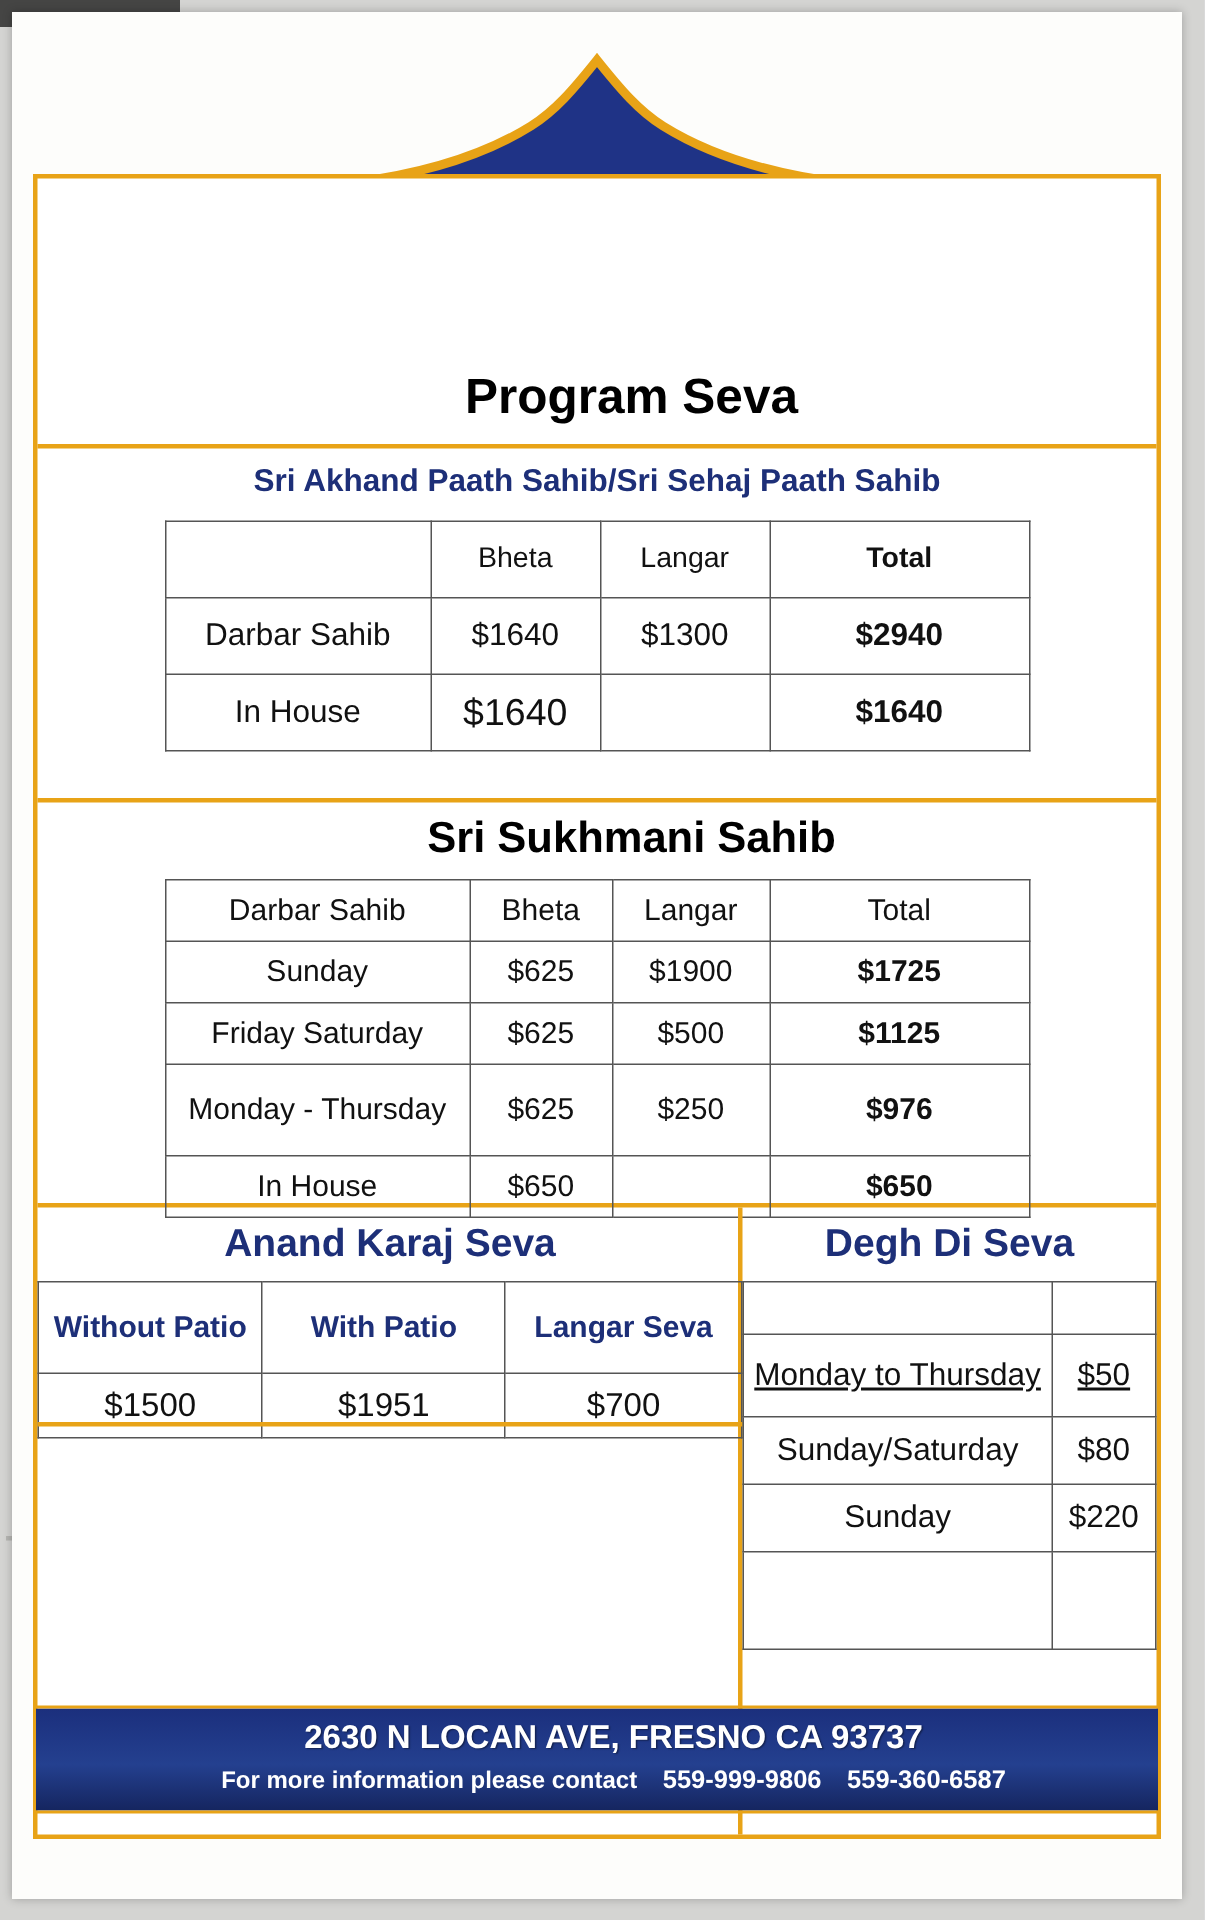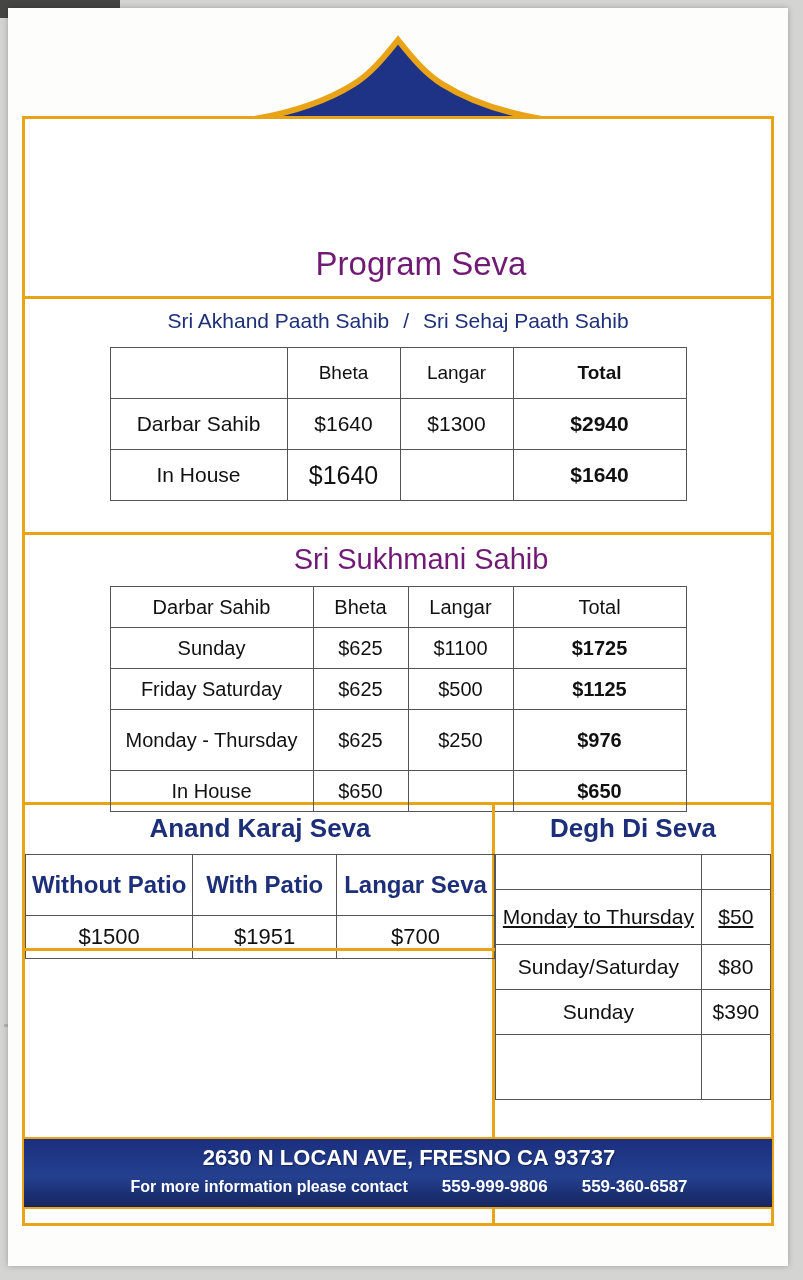--- a/index.html
+++ b/index.html
@@ -78,39 +78,39 @@
   
   .sec {
     position: absolute;
     left: 0;
     width: 746px;
     border-bottom: 3px solid #e8a317;
     box-sizing: border-box;
   }
   .sec-title {
     text-align: center;
-    color: #701a75;
-    font-weight: normal;
+    color: #000000;
+    font-weight: bold;
     margin-left: 46px;
   }
 
   
   #sec-program { top: 118px; height: 62px; }
   #sec-program .sec-title { font-size: 33px; padding-top: 8px; }
 
   
   #sec-akhand { top: 180px; height: 236px; }
   .akhand-head {
     display: flex;
     justify-content: center;
     align-items: baseline;
-    gap: 14px;
+    gap: 0;
     padding-top: 10px;
     font-size: 21px;
-    font-weight: normal;
+    font-weight: bold;
     color: #1d2f78;
   }
   .akhand-head .slash { color: #1d2f78; font-size: 21px; }
 
   table.grid {
     border-collapse: collapse;
     font-family: "Liberation Sans", sans-serif;
   }
   table.grid td, table.grid th {
     border: 1px solid #555;
@@ -176,21 +176,21 @@
     font-size: 26px;
   }
 
   
   #anand-wrap { position: absolute; left:0; top: 8px; width: 470px; }
   #anand-table { margin: 10px auto 0 auto; }
   #anand-table td { border: 1px solid #555; }
   #anand-table .hdc {
     color: #1d2f78;
     font-weight: bold;
-    font-size: 24px;
+    font-size: 20px;
     height: 56px;
     line-height: 1.1;
     margin-top: 24px;
   }
   #anand-table .valc { font-size: 22px; height: 38px; }
   #anand-table .w1 { width: 138px; }
   #anand-table .w2 { width: 160px; }
   #anand-table .w3 { width: 150px; }
 
   .div-orange {
@@ -236,21 +236,21 @@
     color: #ffffff;
     font-weight: bold;
     font-size: 22px;
     padding-top: 6px;
     text-shadow: 1px 1px 1px rgba(0,0,0,0.4);
   }
   .footer-row {
     display: flex;
     align-items: baseline;
     justify-content: center;
-    gap: 34px;
+    gap: 17px;
     color: #ffffff;
     font-weight: bold;
     font-size: 17px;
     padding-top: 6px;
   }
   .footer-row .contact { font-size: 16px; }
 
   
   .mark {
     position: absolute;
@@ -339,21 +339,21 @@
           <tbody>
               <tr>
             <td class="c-label hd">Darbar Sahib</td>
             <td class="c-bheta hd">Bheta</td>
             <td class="c-langar hd">Langar</td>
             <td class="c-total hd">Total</td>
           </tr>
           <tr>
             <td class="c-label">Sunday</td>
             <td class="c-bheta">$625</td>
-            <td class="c-langar">$1100</td>
+            <td class="c-langar">$1900</td>
             <td class="c-total">$1725</td>
           </tr>
           <tr>
             <td class="c-label">Friday Saturday</td>
             <td class="c-bheta">$625</td>
             <td class="c-langar">$500</td>
             <td class="c-total">$1125</td>
           </tr>
           <tr>
             <td class="c-label two-line" style="height:56px;">Monday - Thursday</td>
@@ -410,21 +410,21 @@
               <tr>
                 <td class="w1 r">Monday to Thursday</td>
                 <td class="w2 r">$50</td>
               </tr>
               <tr>
                 <td class="w1 r2">Sunday/Saturday</td>
                 <td class="w2 r2">$80</td>
               </tr>
               <tr>
                 <td class="w1 r2">Sunday</td>
-                <td class="w2 r2">$390</td>
+                <td class="w2 r2">$220</td>
               </tr>
               <tr>
                 <td class="w1 blank"></td>
                 <td class="w2 blank"></td>
               </tr>
             </tbody>
               </table>
           </div>
         </div>
 

